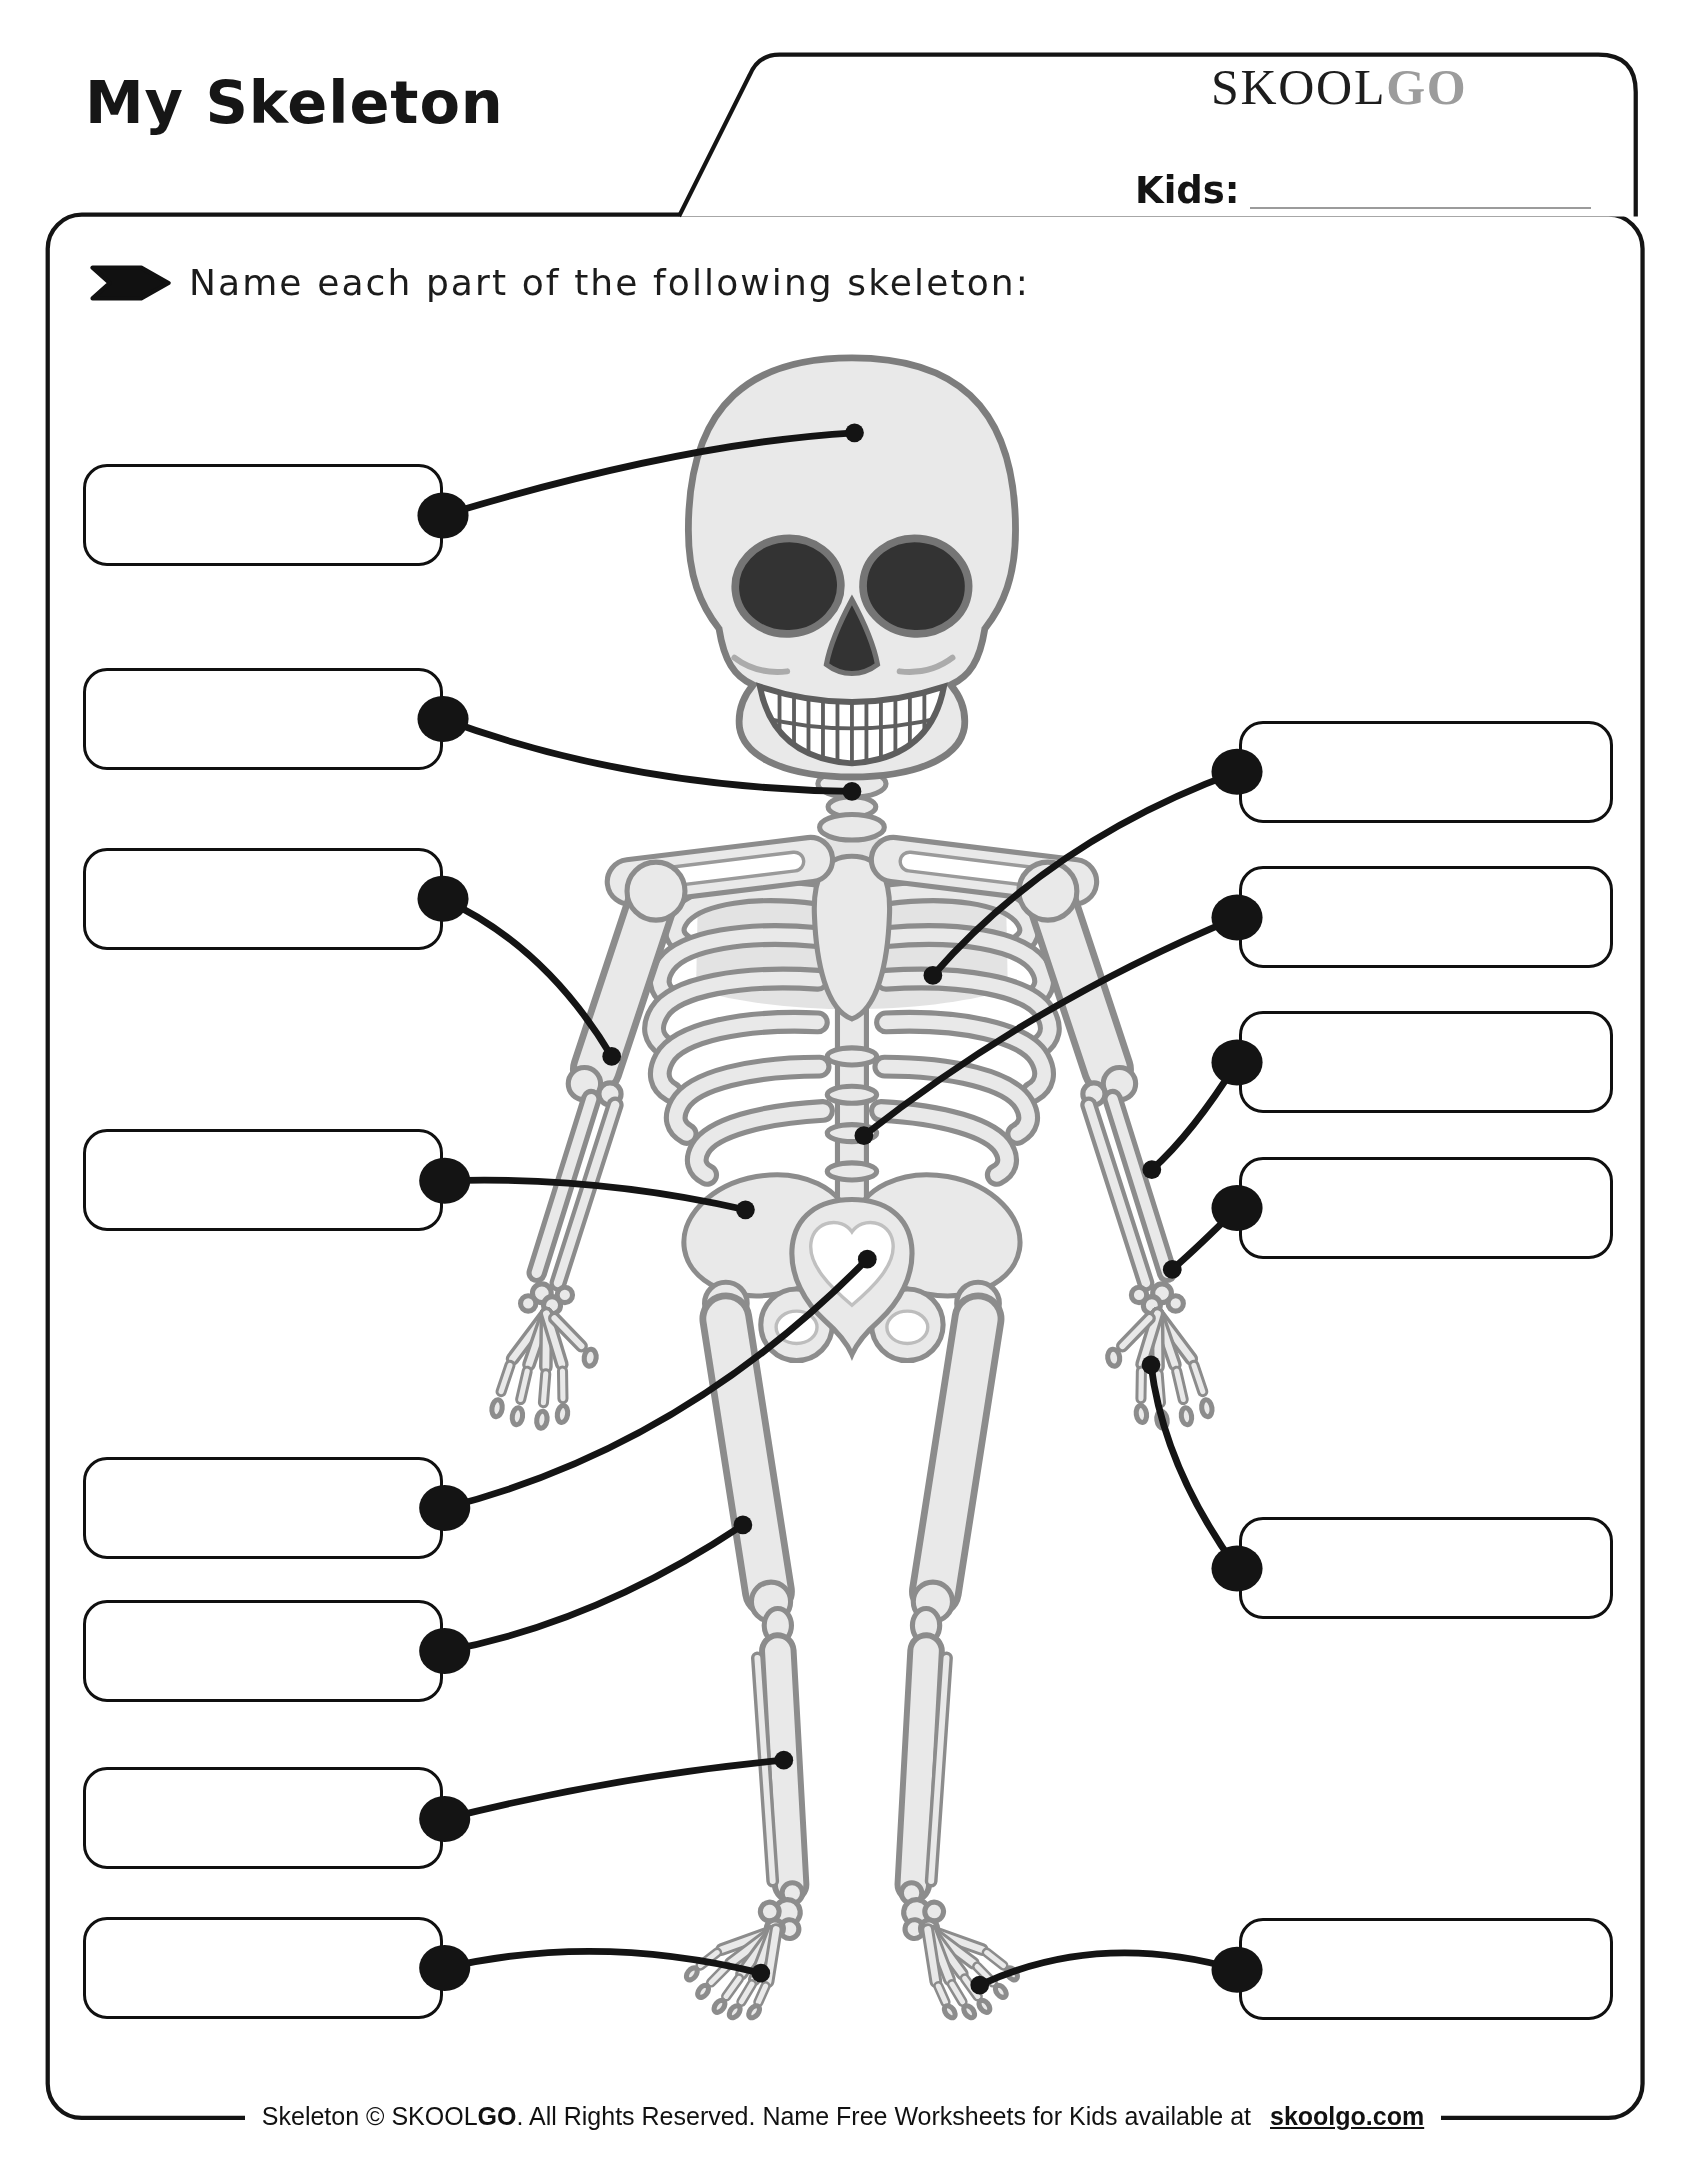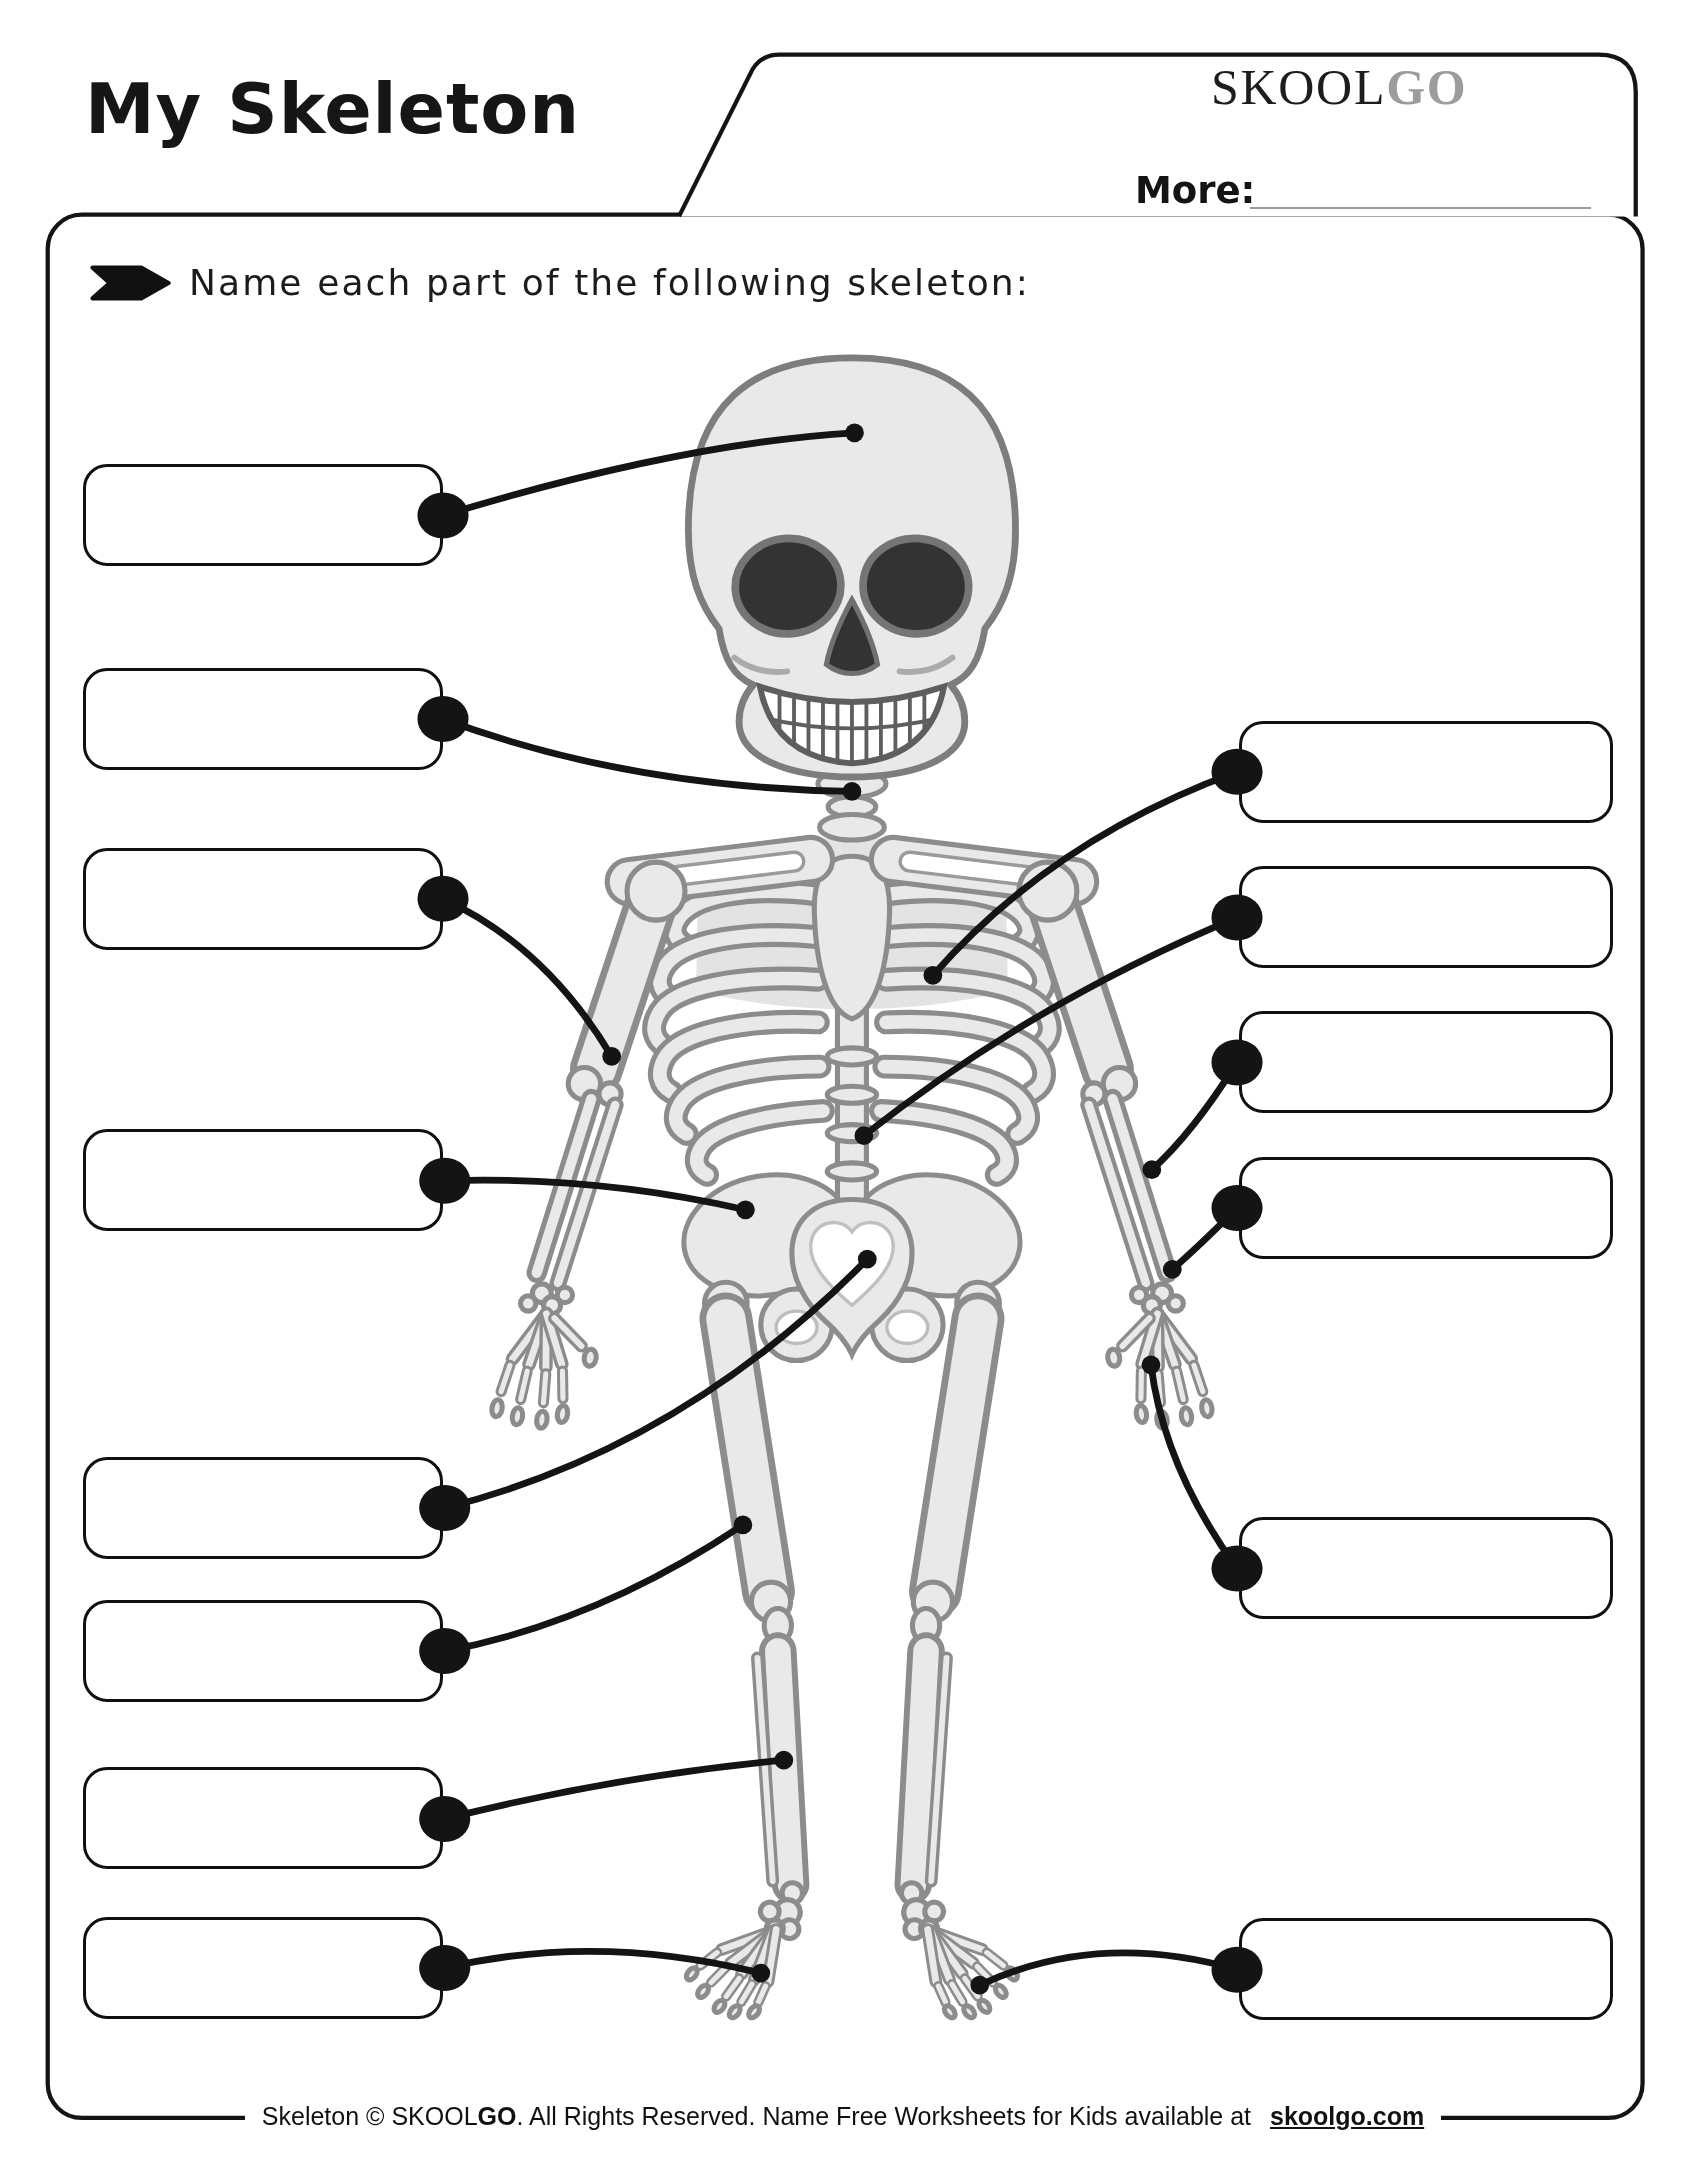--- a/index.html
+++ b/index.html
@@ -1,19 +1,19 @@
 <!DOCTYPE html>
 <html style="font-size:13.6px"><head>
 <meta charset="utf-8">
 <style>
   html,body{margin:0;padding:0;background:#fff;}
   .page{position:relative;width:1686px;height:2181px;background:#ffffff;
         font-family:"DejaVu Sans",sans-serif;overflow:hidden;}
   .art{position:absolute;left:0;top:0;width:1686px;height:2181px;}
-  .page-title{position:absolute;left:85px;top:68px;font-size:70px;font-weight:bold;
+  .page-title{position:absolute;left:85px;top:68px;font-size:59px;font-weight:bold;
               color:#161616;letter-spacing:0.9px;white-space:nowrap;}
   .brand{position:absolute;left:1211px;top:58px;font-family:Liberation Serif, serif;
          font-size:50px;color:#1d1d1d;letter-spacing:1.7px;white-space:nowrap;}
   .brand .go{color:#9c9c9c;font-weight:bold;}
   .logo-glint{position:absolute;left:1556px;top:78px;width:24px;height:39px;background:#fff;
               border-radius:50%;transform:rotate(24deg);opacity:.85;}
   .name-row{position:absolute;left:1135px;top:169px;font-size:37px;font-weight:bold;color:#141414;}
   .name-line{position:absolute;left:1250px;top:207px;width:341px;height:0;
              border-bottom:2.6px solid #9b9b9b;}
   .instruction-row{position:absolute;left:90px;top:262px;display:flex;align-items:center;gap:17px;}
@@ -219,21 +219,21 @@
           <line x1="1085" y1="800" x2="1085" y2="900"></line>
           <path d="M 894,842 Q 1000,868 1106,842" fill="none"></path>
         </g>
       </g>
     </g>
   </svg>
 
   <div class="page-title">My Skeleton</div>
   <div class="brand"><span>SKOOL</span><span class="go">GO</span></div>
   <div class="logo-glint"></div>
-  <div class="name-row">More:</div>
+  <div class="name-row">Kids:</div>
   <div class="name-line"></div>
 
   <div class="instruction-row">
     <svg width="82" height="36" viewBox="0 0 96 42">
       <path d="M 3,3 L 60,3 L 92,21 L 60,39 L 3,39 L 23,21 Z" fill="#111111" stroke="#111111" stroke-width="5" stroke-linejoin="round"></path>
     </svg>
     <div class="instruction-text">Name each part of the following skeleton:</div>
   </div>
 
   <div id="boxes">

